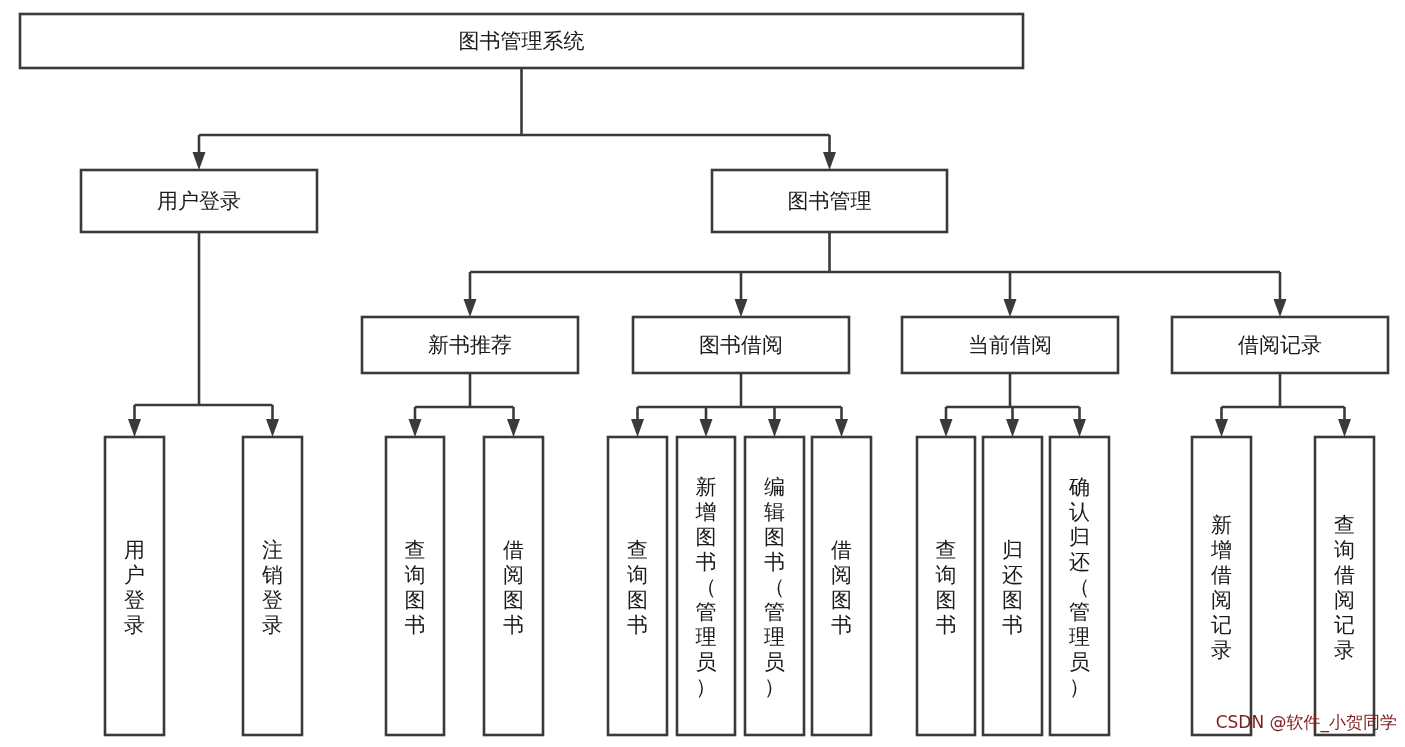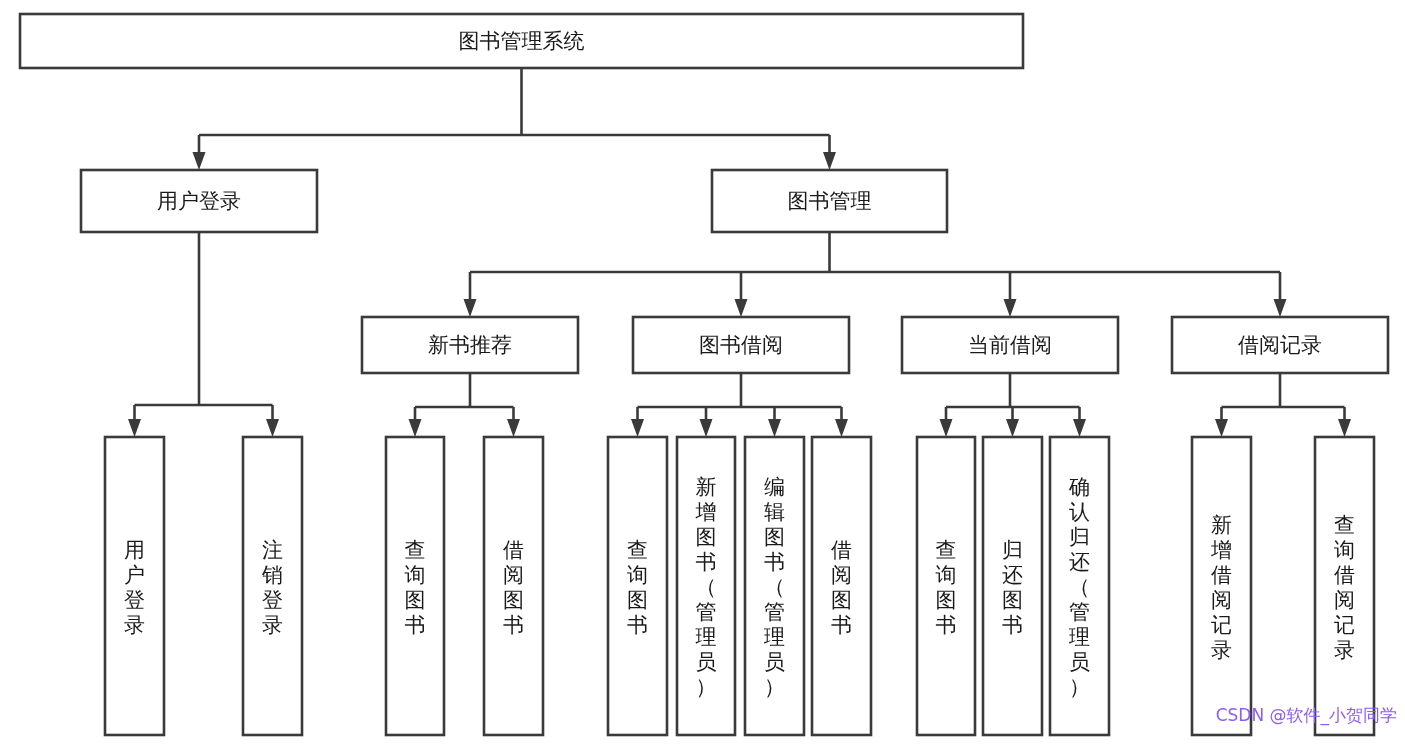--- a/index.html
+++ b/index.html
@@ -46,24 +46,24 @@
     fill: none;
     stroke-linecap: butt;
   }
   .arrow-head {
     fill: #3a3a3a;
     stroke: none;
   }
   .watermark {
     position: absolute;
     right: 8px;
-    bottom: 20px;
+    bottom: 13px;
     font-family: "DejaVu Sans", "Liberation Sans", sans-serif;
     font-size: 17px;
-    color: #8b5cf6;
+    color: #7f1d1d;
     white-space: nowrap;
     pointer-events: none;
     user-select: none;
   }
 </style>
 </head>
 <body>
 
 <div id="diagram-root">
   <svg class="diagram" viewBox="0 0 1405 747" xmlns="http://www.w3.org/2000/svg">

